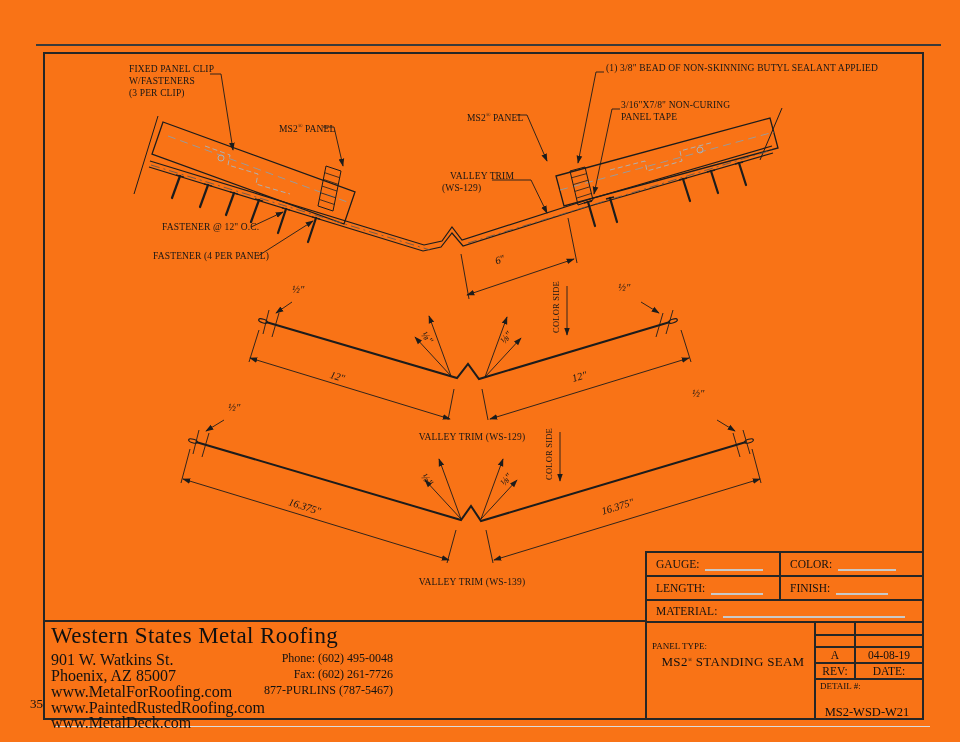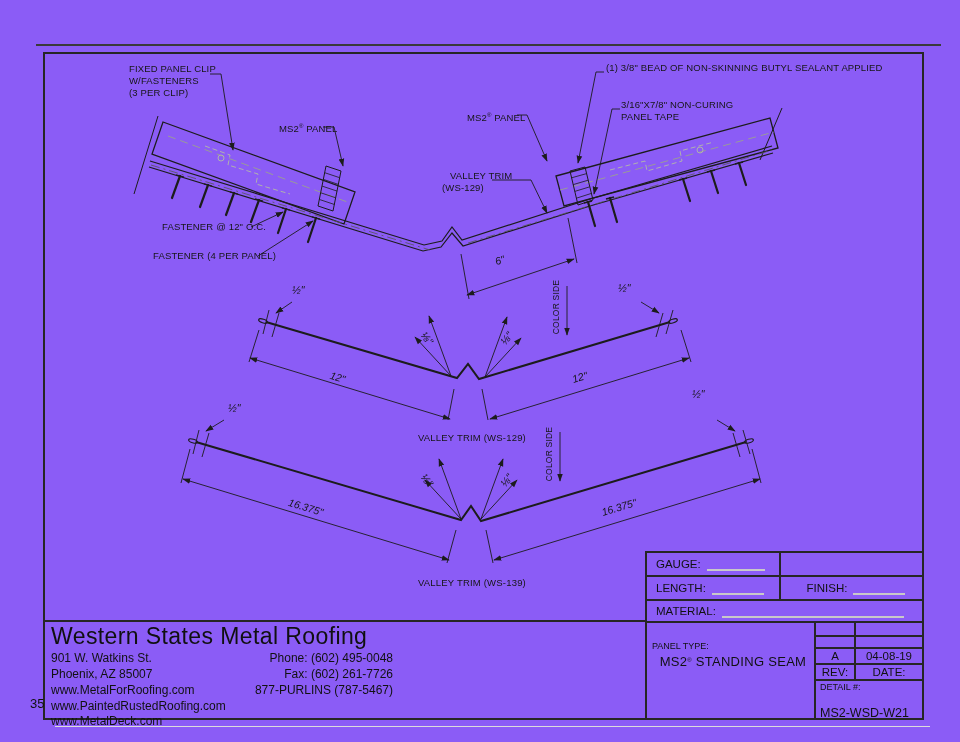--- a/index.html
+++ b/index.html
@@ -1,17 +1,17 @@
 <!DOCTYPE html>
 <html><head>
 <meta charset="utf-8">
 <style>
   html,body{margin:0;padding:0;background:#ffffff;}
-  #page{position:relative;width:960px;height:742px;background:#8b5cf6;overflow:hidden;
-        font-family:Liberation Sans, sans-serif;color:#111;}
+  #page{position:relative;width:960px;height:742px;background:#f97316;overflow:hidden;
+        font-family:Liberation Serif, serif;color:#111;}
   .abs{position:absolute;}
   
   #top-rule{left:36px;top:44px;width:905px;height:0;border-top:2px solid #3a3a3a;}
   #main-border{left:43px;top:52px;width:877px;height:664px;border:2px solid #262626;}
   #bottom-shadow{left:55px;top:726px;width:875px;height:0;border-top:1px solid #dcdcdc;}
   
   svg.lines{position:absolute;left:0;top:0;width:960px;height:742px;}
   
   .cad{position:absolute;font-size:9.5px;line-height:12px;letter-spacing:.15px;
        white-space:nowrap;color:#161616;}
@@ -34,25 +34,25 @@
             align-items:center;justify-content:center;font-size:12.5px;letter-spacing:.2px;}
   #tb-paneltype{flex:1;padding:18px 0 0 5px;box-sizing:border-box;}
   #tb-paneltype .small-label{font-size:9px;}
   #tb-paneltype .value{text-align:center;font-size:13px;margin-top:3px;letter-spacing:.3px;}
   #tb-right{flex:1;display:flex;flex-direction:column;}
   .rev-row{display:flex;box-sizing:border-box;border-bottom:2px solid #262626;}
   .rev-c1{width:40px;box-sizing:border-box;border-right:2px solid #262626;text-align:center;}
   .rev-c2{flex:1;text-align:center;}
   #tb-detailno{flex:1;padding:1px 8px 0 4px;}
   #tb-detailno .small-label{font-size:9px;}
-  #tb-detailno .value{text-align:left;font-size:12.5px;margin-top:14px;}
+  #tb-detailno .value{text-align:center;font-size:12.5px;margin-top:14px;}
   
   #company{left:43px;top:620px;width:602px;height:86px;border-top:2px solid #262626;box-sizing:border-box;}
   #company-name{position:absolute;left:8px;top:1px;font-size:23px;letter-spacing:.4px;color:#101010;}
-  .addr-l{position:absolute;left:8px;font-size:12px;white-space:nowrap;}
+  .addr-l{position:absolute;left:8px;font-size:16px;white-space:nowrap;}
   .addr-r{position:absolute;width:160px;text-align:right;font-size:12px;white-space:nowrap;}
   #page-num{left:30px;top:696px;font-size:13px;}
 </style>
 </head>
 <body>
 
 <div id="page">
 
   <svg class="lines" viewBox="0 0 960 742">
     <defs>
@@ -241,27 +241,31 @@
   <div class="dim rot" style="left:500px;top:474px;transform:rotate(-52deg);">⅛"</div>
   <div class="vside" style="left:520px;top:449px;">COLOR SIDE</div>
   <div class="caption" style="left:407px;top:577px;">VALLEY TRIM (WS-139)</div>
 
   <div class="abs" id="title-block">
     <div class="tb-row" style="height:24px;">
       <div class="tb-cell" style="width:134px;border-right:2px solid #262626;">
         <span>GAUGE:</span>
           <span class="blank" style="width:58px;"></span>
       </div>
+      <div class="tb-cell" style="flex:1;">
+        <span>COLOR:</span>
+          <span class="blank" style="width:58px;"></span>
+      </div>
     </div>
     <div class="tb-row" style="height:24px;">
       <div class="tb-cell" style="width:134px;border-right:2px solid #262626;">
         <span>LENGTH:</span>
           <span class="blank" style="width:52px;"></span>
       </div>
-      <div class="tb-cell" style="flex:1;justify-content:center;">
+      <div class="tb-cell" style="flex:1;">
         <span>FINISH:</span>
           <span class="blank" style="width:52px;"></span>
       </div>
     </div>
     <div class="tb-row" style="height:22px;">
       <div class="tb-cell" style="flex:1;">
         <span>MATERIAL:</span>
           <span class="blank" style="width:182px;"></span>
       </div>
     </div>

